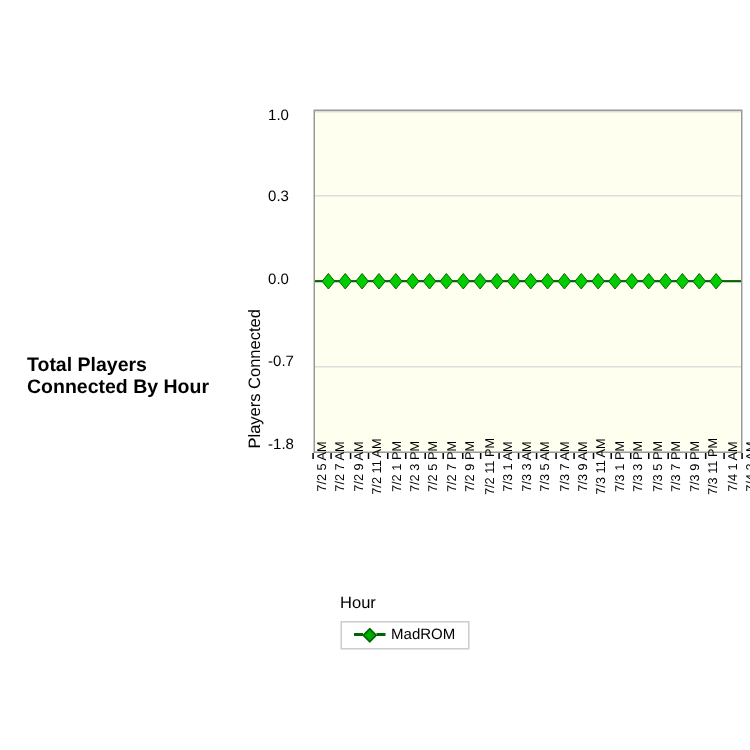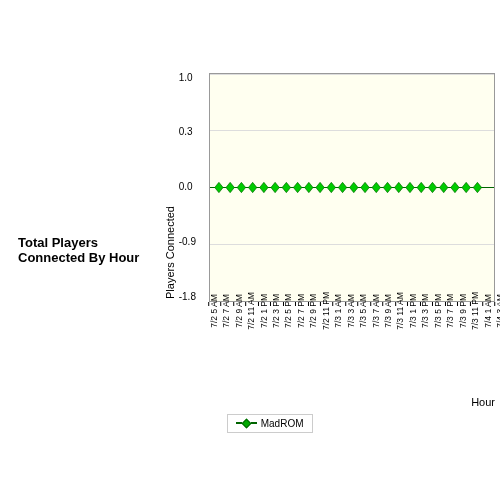--- a/index.html
+++ b/index.html
@@ -118,21 +118,21 @@
     .x-tick-label {
       transform: rotate(-90deg);
       transform-origin: top center;
       white-space: nowrap;
       margin-top: 5px;
       font-size: 8.5px;
     }
     .x-axis-label {
       font-size: 11px;
       color: #000;
-      text-align: right;
+      text-align: left;
       margin-top: 4px;
       margin-left: 48px;
     }
     .legend {
       display: flex;
       flex-direction: row;
       margin-top: 6px;
       margin-left: 48px;
       border: 1px solid #ccc;
       padding: 3px 8px;
@@ -170,21 +170,21 @@
 
     <div class="y-axis-label">Players Connected</div>
 
     <div class="chart-right">
       <div class="plot-with-yaxis">
 
         <div class="y-ticks">
           <div class="y-tick">1.0</div>
           <div class="y-tick">0.3</div>
           <div class="y-tick">0.0</div>
-          <div class="y-tick">-0.9</div>
+          <div class="y-tick">-0.7</div>
           <div class="y-tick">-1.8</div>
         </div>
 
         <div class="plot-area" id="plot-area">
 
           <div class="grid-h" style="top:0%"></div>
           <div class="grid-h" style="top:25%"></div>
           <div class="grid-h" style="top:50%"></div>
           <div class="grid-h" style="top:75%"></div>
           <div class="grid-h" style="top:100%"></div>

